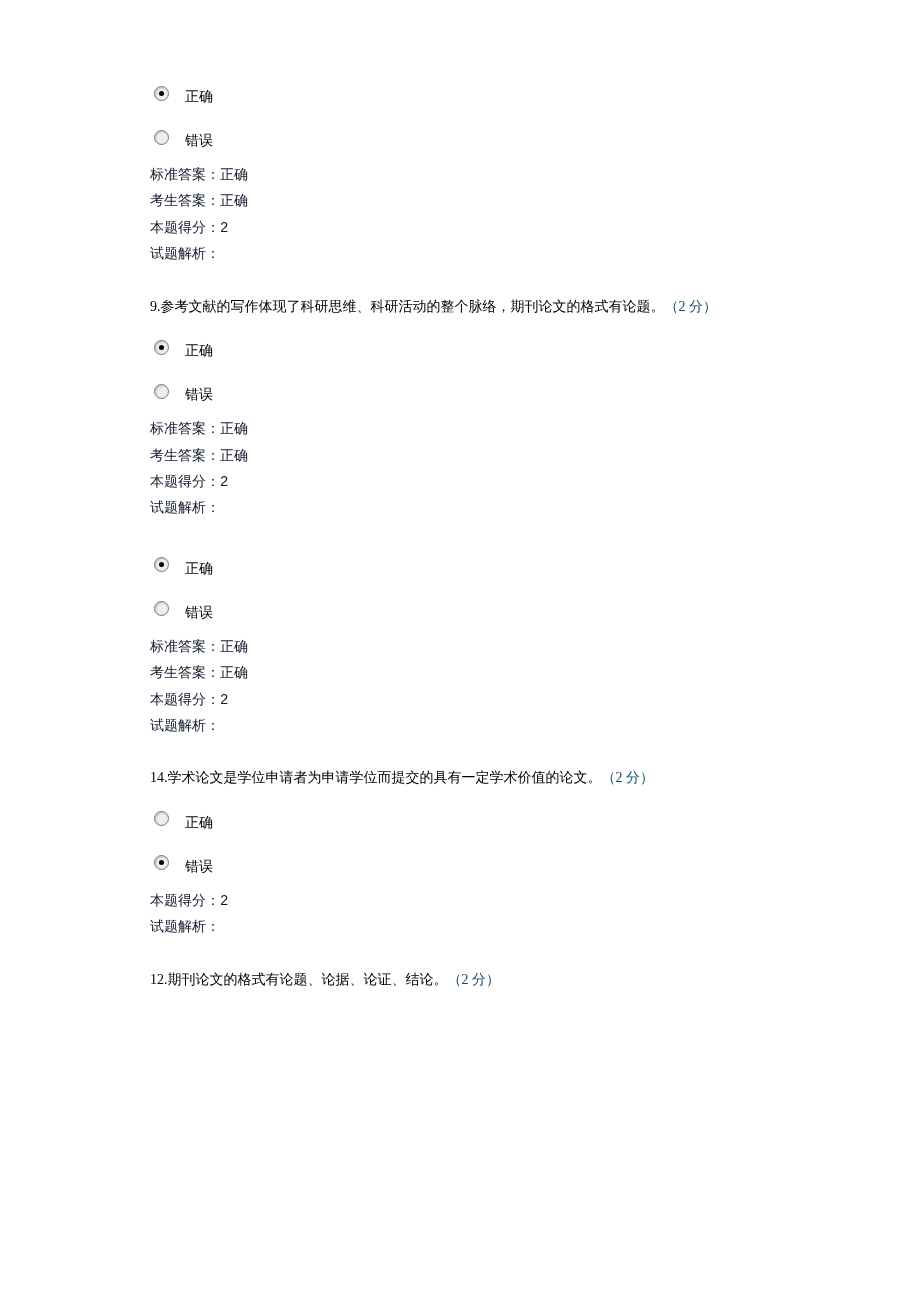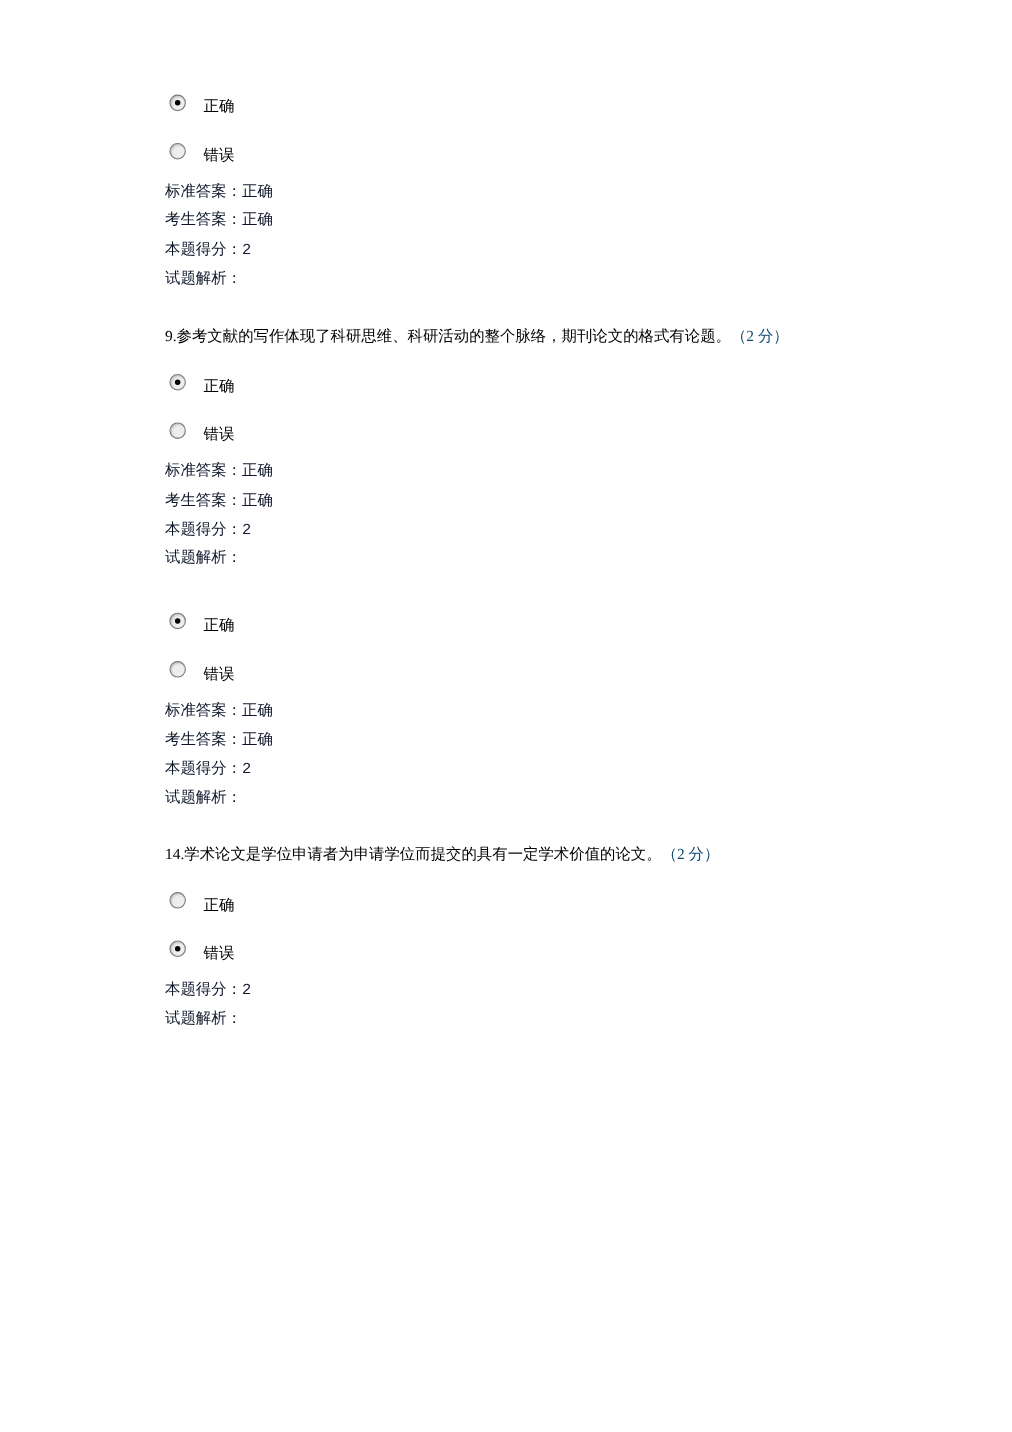--- a/index.html
+++ b/index.html
@@ -156,14 +156,19 @@
       <span class="opt-label">错误</span>
     </div>
     <div class="answer-line">
       <span>本题得分：</span><span>2</span>
     </div>
     <div class="answer-line">
       <span>试题解析：</span><span></span>
     </div>
   </div>
 
+  <div class="question-block">
+    <div class="question-text">
+      <span>12.</span><span>期刊论文的格式有论题、论据、论证、结论。</span><span class="points">（2 分）</span>
+    </div>
+  </div>
 
 </div>
 
 </body></html>

